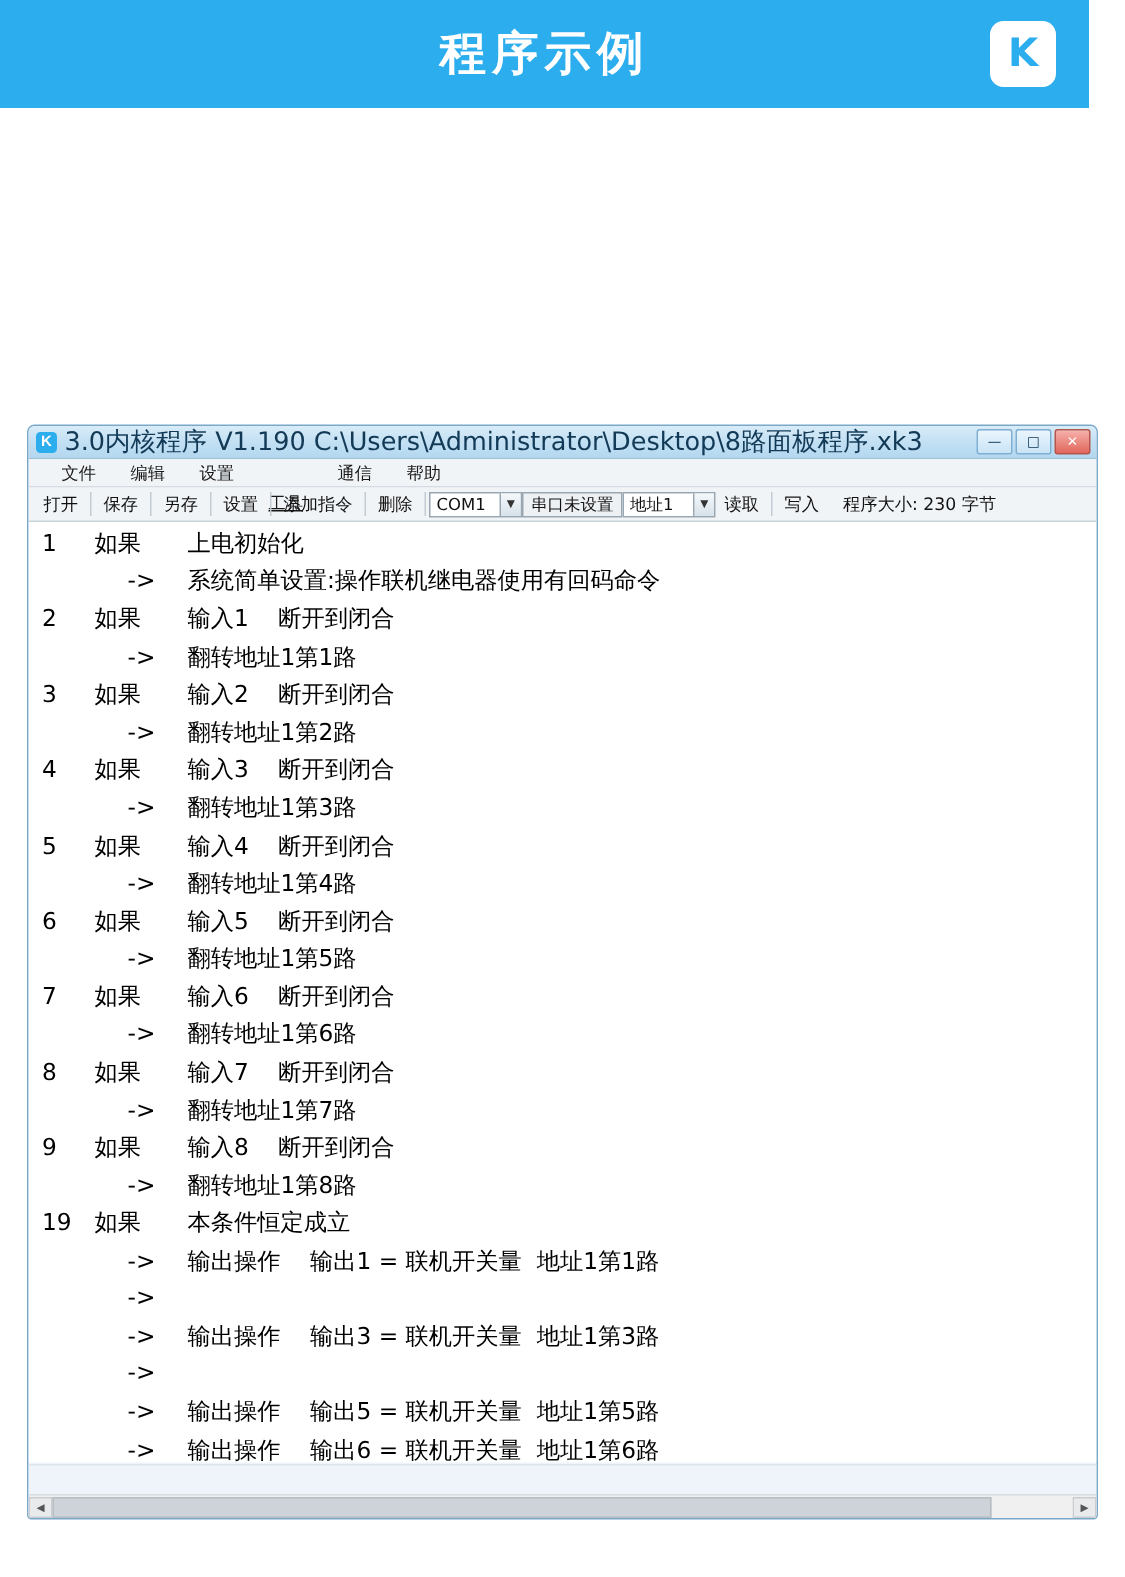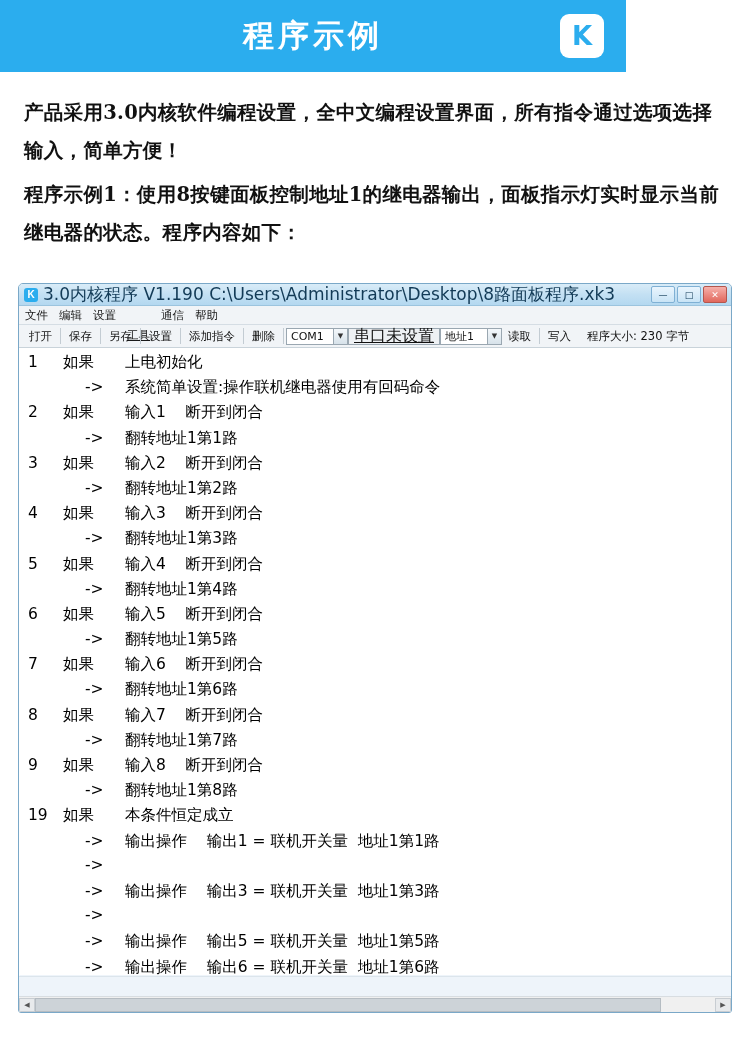--- a/index.html
+++ b/index.html
@@ -12,21 +12,21 @@
   #page {
     position: relative;
     width: 750px; height: 1051px;
     overflow: hidden;
     background: #ffffff;
   }
 
   
   .banner {
     position: relative;
-    width: 626px;
+    width: 726px;
     height: 72px;
     background: #2badee;
     display: flex;
     align-items: center;
     justify-content: center;
   }
   .banner-title {
     color: #ffffff;
     font-family: "DejaVu Serif", serif;
     font-weight: bold;
@@ -122,22 +122,22 @@
     color: #fff;
   }
 
   
   .menubar {
     height: 19px;
     background: #f1f4f7;
     border-bottom: 1px solid #d5dde4;
     display: flex;
     align-items: center;
-    padding-left: 6px;
-    gap: 11px;
+    padding-left: 22px;
+    gap: 23px;
   }
   .menubar span {
     font-size: 11.5px;
     color: #1a1a1a;
     font-family: "DejaVu Sans", sans-serif;
   }
   .menubar span.underlined { text-decoration: underline; margin-top: 40px; }
 
   
   .toolbar {
@@ -178,23 +178,22 @@
     border-left: 1px solid #9aa7b1;
     display: flex; align-items: center; justify-content: center;
     font-size: 7px; color: #333;
   }
   .tb-field {
     height: 17px;
     border: 1px solid #9aa7b1;
     background: #eef1f4;
     display: flex; align-items: center;
     padding: 0 5px;
-    font-size: 16px;
+    font-size: 11px;
     color: #111;
-    text-decoration: underline;
   }
   .tb-status {
     margin-left: 10px;
     font-size: 11.5px;
     color: #111;
     white-space: nowrap;
   }
 
   
   .codearea {
@@ -266,24 +265,20 @@
 </head>
 <body>
 
 <div id="page">
 
   <div class="banner">
     <div class="banner-title">程序示例</div>
     <div class="banner-logo">K</div>
   </div>
 
-  <div class="intro">
-    <p>产品采用3.0内核软件编程设置，全中文编程设置界面，所有指令通过选项选择输入，简单方便！</p>
-    <p>程序示例1：使用8按键面板控制地址1的继电器输出，面板指示灯实时显示当前继电器的状态。程序内容如下：</p>
-  </div>
 
   <div class="appwin">
 
     <div class="titlebar">
       <div class="title-icon">K</div>
       <div class="title-text">3.0内核程序 V1.190 C:\Users\Administrator\Desktop\8路面板程序.xk3</div>
       <div class="win-btns">
         <div class="win-btn">—</div>
         <div class="win-btn">□</div>
         <div class="win-btn close">✕</div>

